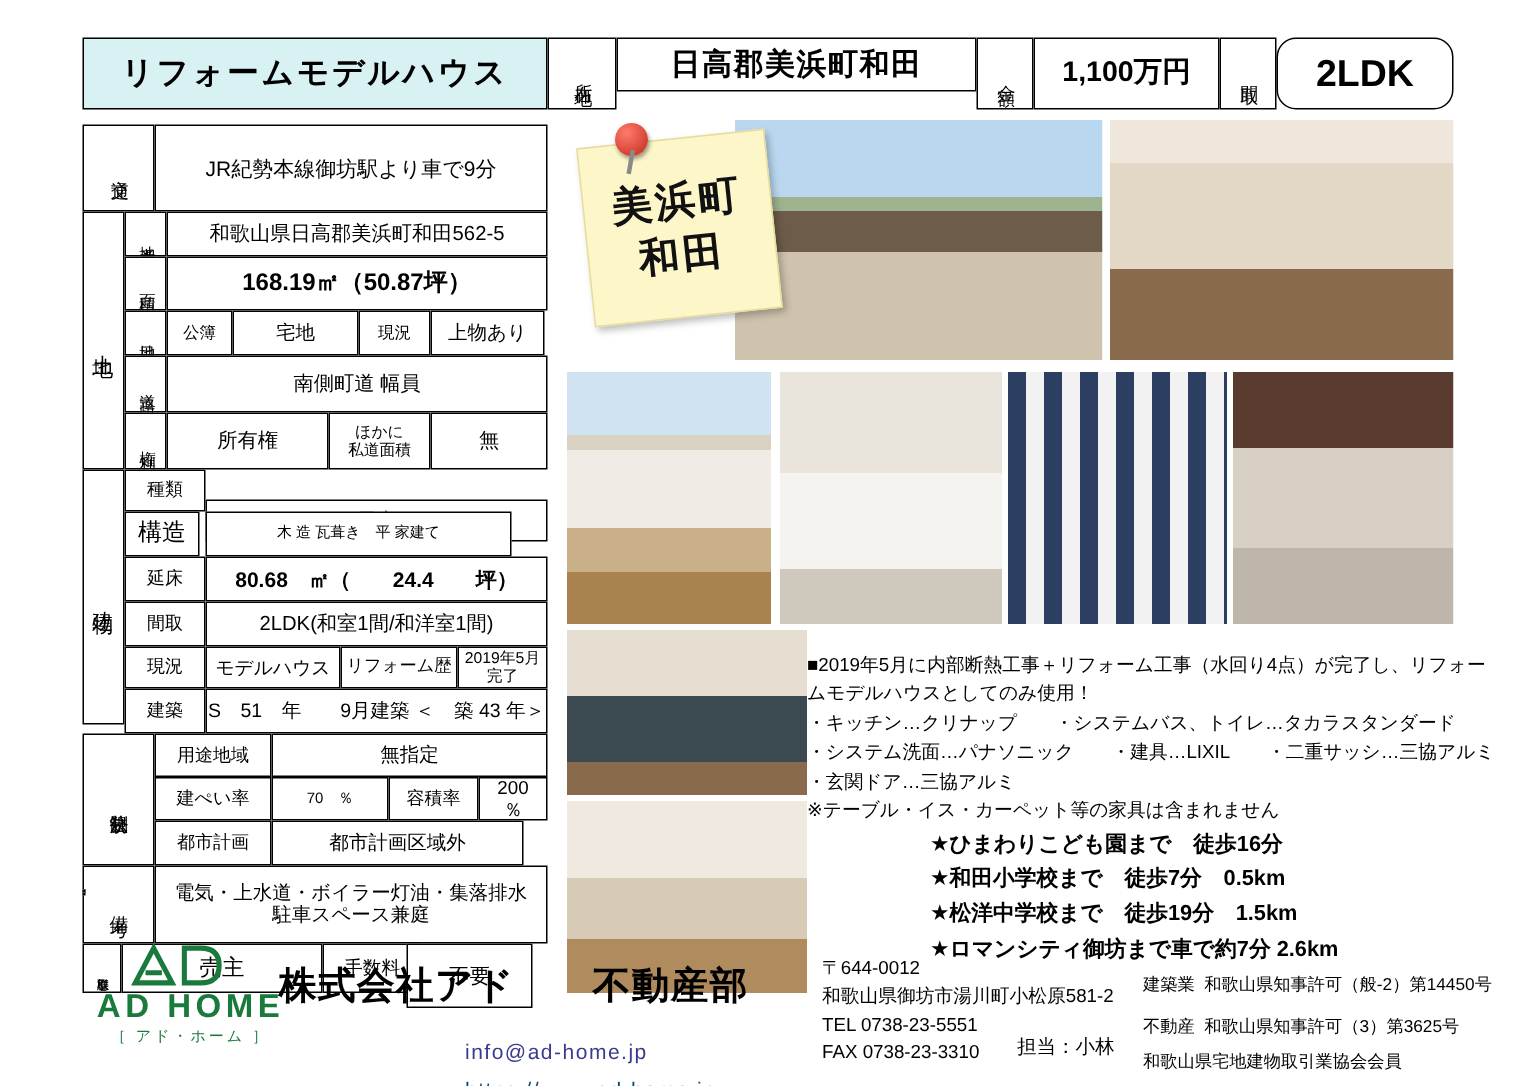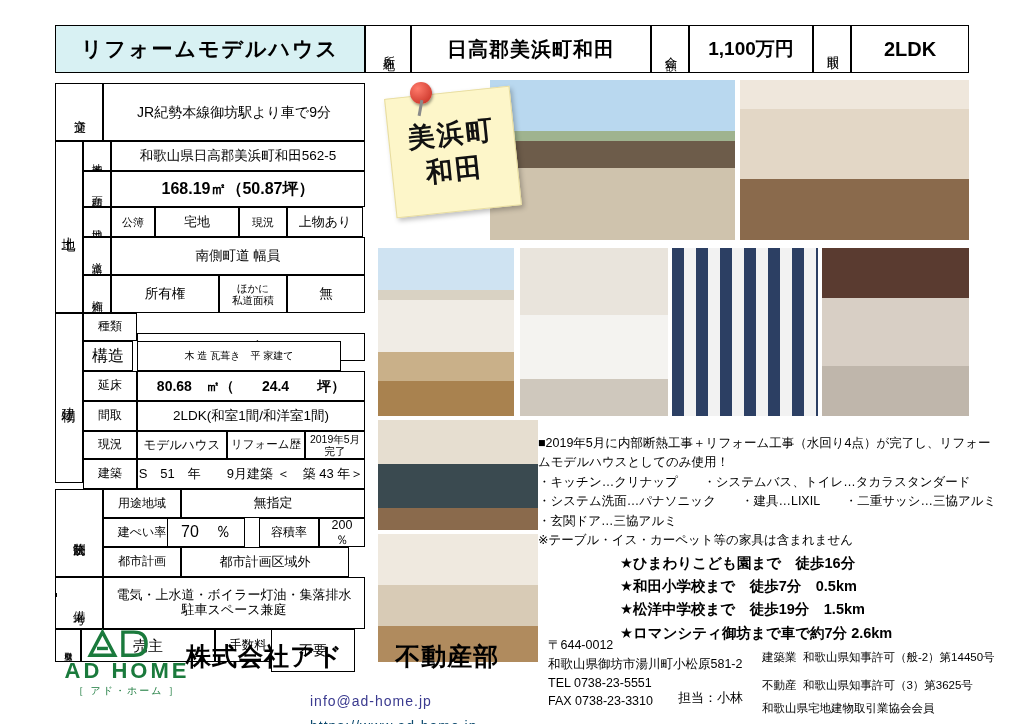--- a/index.html
+++ b/index.html
@@ -16,21 +16,21 @@
   .cell{position:absolute;box-sizing:border-box;border:1px solid #000;
         display:flex;align-items:center;justify-content:center;
         text-align:center;line-height:1.15;background:#fff;}
   .vert{writing-mode:vertical-rl;text-orientation:upright;letter-spacing:2px;}
   .bold{font-weight:bold;}
 
   
   .title-cell{background:#d8f1f3;font-size:21px;font-weight:bold;letter-spacing:2px;}
   .addr-cell{font-size:20px;font-weight:bold;letter-spacing:1px;}
   .price-cell{font-size:19px;font-weight:bold;}
-  .madori-cell{font-size:20px;font-weight:bold;}
+  .madori-cell{font-size:25px;font-weight:bold;border-radius:13px;}
 
   
   .photo{position:absolute;overflow:hidden;background:#cfcfcf;}
   .photo .ph-inner{width:100%;height:100%;}
 
   
   .ph-ext{background:
      linear-gradient(#b9d8ef 0 32%, #9fb38f 32% 38%, #6d5c4a 38% 55%, #cfc3ad 55% 100%);}
   .ph-living{background:
      linear-gradient(#efe7dc 0 18%, #e3d7c6 18% 62%, #8a6a4c 62% 100%);}
@@ -82,21 +82,21 @@
 </style>
 </head>
 <body>
 
 <div class="page">
 
   <div class="cell title-cell" style="left:55px;top:25px;width:310px;height:48px;">リフォームモデルハウス</div>
 
   <div class="cell vert" style="left:365px;top:25px;width:46px;height:48px;font-size:12px;">所在地</div>
 
-  <div class="cell addr-cell" style="left:411px;top:25px;width:240px;height:48px;">日高郡美浜町和田</div>
+  <div class="cell addr-cell" style="left:411px;top:25px;width:240px;height:36px;">日高郡美浜町和田</div>
 
   <div class="cell vert" style="left:651px;top:25px;width:38px;height:48px;font-size:12px;">金額</div>
 
   <div class="cell price-cell" style="left:689px;top:25px;width:124px;height:48px;">1,100万円</div>
 
   <div class="cell vert" style="left:813px;top:25px;width:38px;height:48px;font-size:12px;">間取</div>
 
   <div class="cell madori-cell" style="left:851px;top:25px;width:118px;height:48px;">2LDK</div>
 
   <div class="cell vert" style="left:55px;top:83px;width:48px;height:58px;font-size:12px;">交通</div>
@@ -146,21 +146,21 @@
 
   <div class="cell" style="left:83px;top:459px;width:54px;height:30px;font-size:12px;">建築</div>
   <div class="cell" style="left:137px;top:459px;width:228px;height:30px;font-size:13px;">S　51　年　　9月建築 ＜　築 43 年＞</div>
 
   <div class="cell vert" style="left:55px;top:489px;width:48px;height:88px;font-size:12.5px;letter-spacing:0;">公法規制</div>
 
   <div class="cell" style="left:103px;top:489px;width:78px;height:29px;font-size:12px;">用途地域</div>
   <div class="cell" style="left:181px;top:489px;width:184px;height:29px;font-size:13px;">無指定</div>
 
   <div class="cell" style="left:103px;top:518px;width:78px;height:29px;font-size:12px;">建ぺい率</div>
-  <div class="cell" style="left:167px;top:518px;width:78px;height:29px;font-size:16px;">70　％</div>
+  <div class="cell" style="left:181px;top:518px;width:78px;height:29px;font-size:10px;">70　％</div>
   <div class="cell" style="left:259px;top:518px;width:60px;height:29px;font-size:12px;">容積率</div>
   <div class="cell" style="left:319px;top:518px;width:46px;height:29px;font-size:12.5px;">200　％</div>
 
   <div class="cell" style="left:103px;top:547px;width:78px;height:30px;font-size:12px;">都市計画</div>
   <div class="cell" style="left:181px;top:547px;width:168px;height:30px;font-size:13px;">都市計画区域外</div>
 
   <div class="cell vert" style="left:55px;top:577px;width:48px;height:52px;font-size:12.5px;">備考</div>
   <div class="cell" style="left:103px;top:577px;width:262px;height:52px;font-size:13px;flex-direction:column;">
     <div>電気・上水道・ボイラー灯油・集落排水</div>
     <div>駐車スペース兼庭</div>

